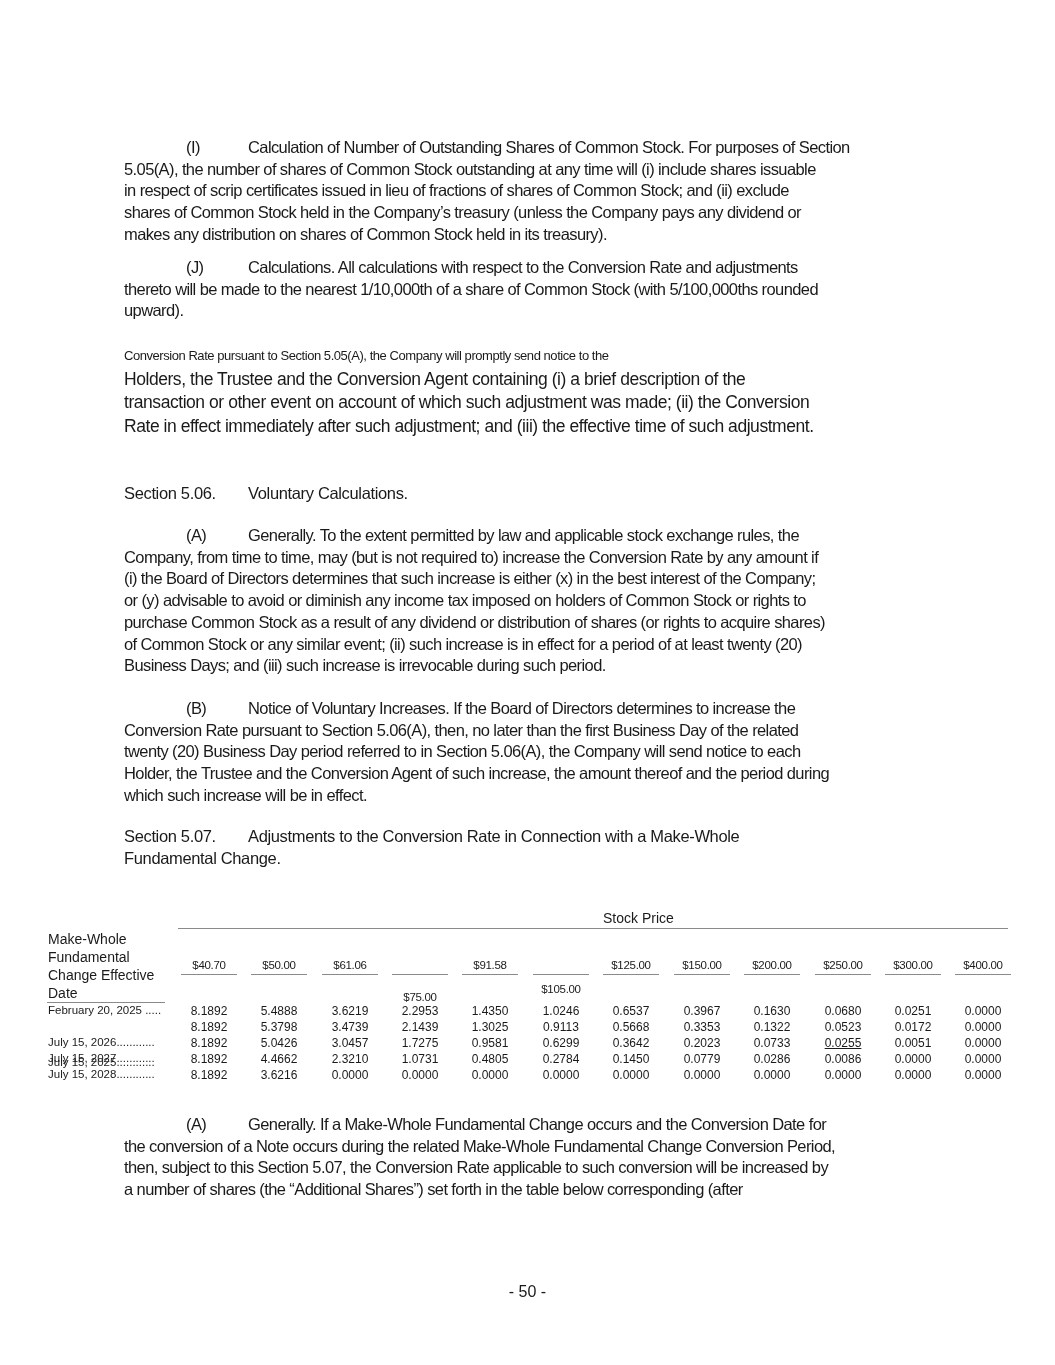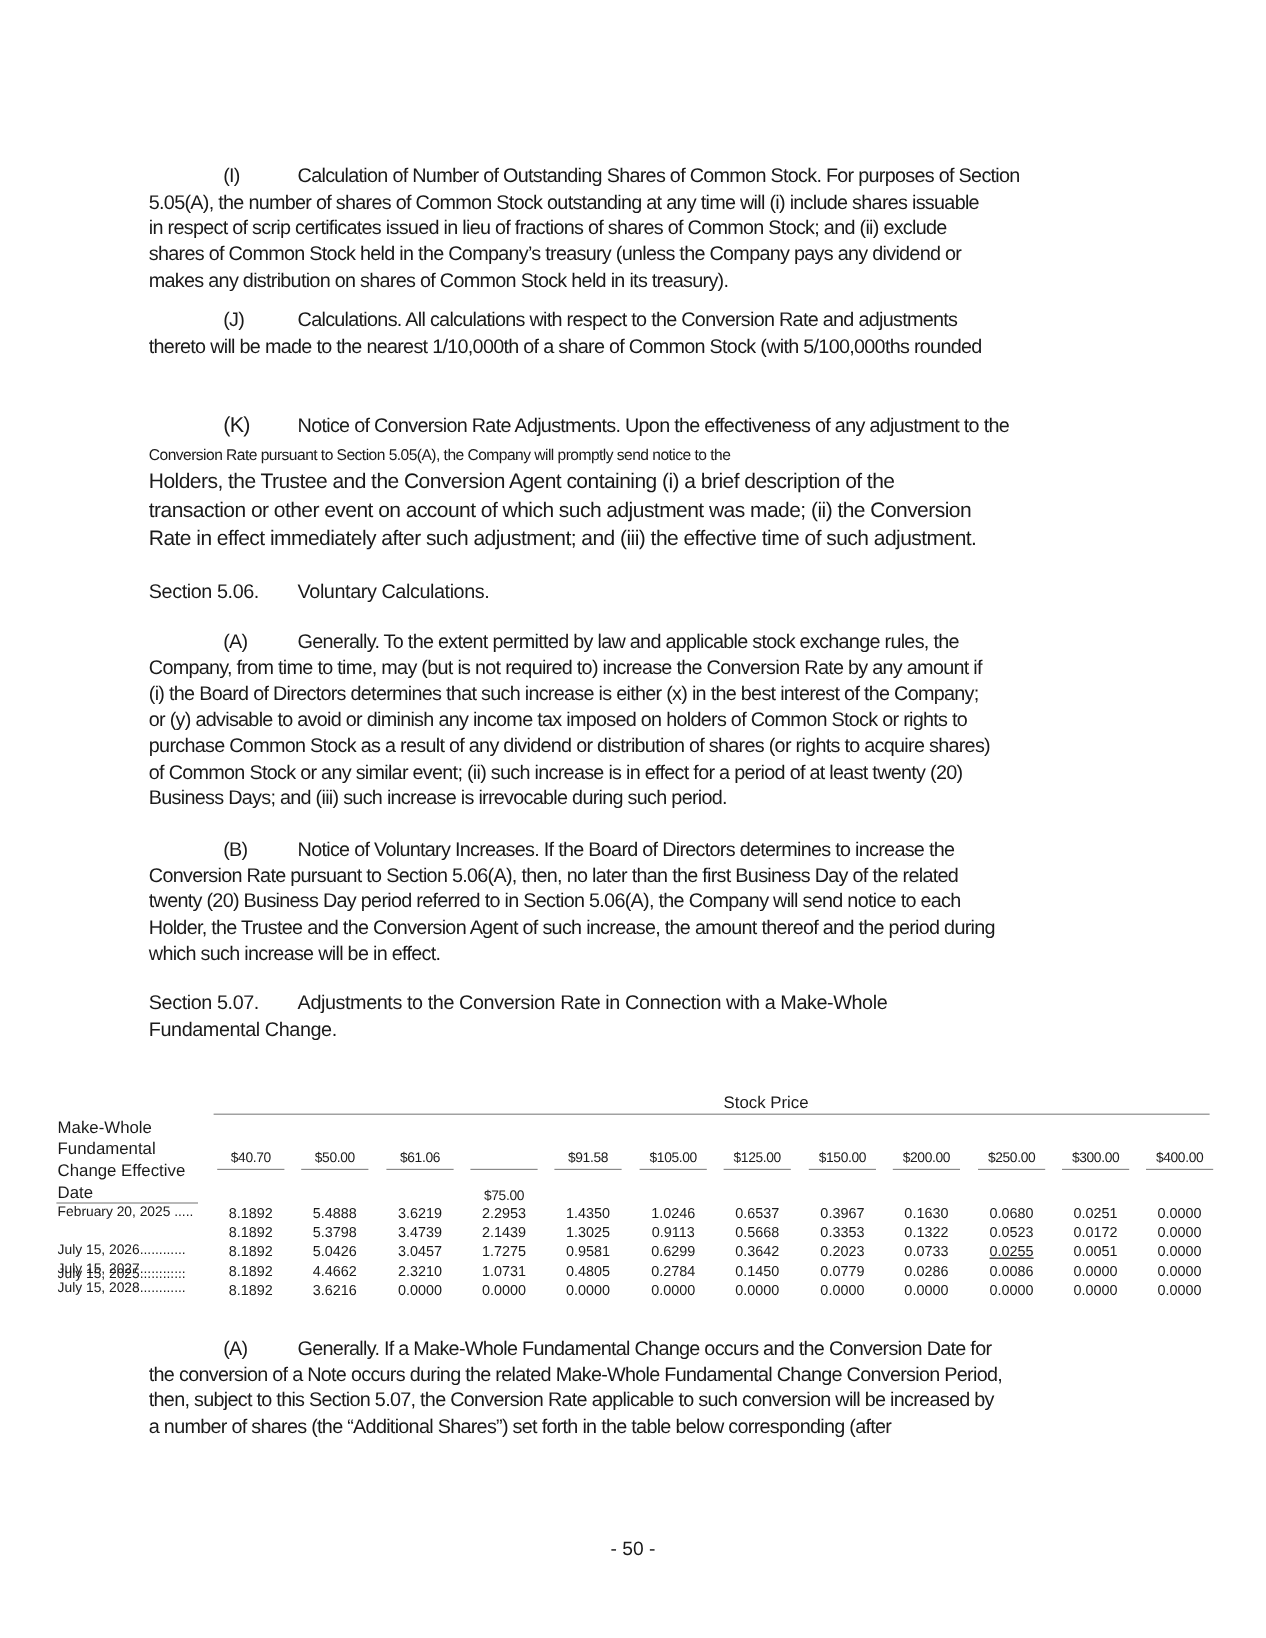--- a/index.html
+++ b/index.html
@@ -41,24 +41,24 @@
     <div class="para narrow"><span class="ind"></span><span class="lbl">(I)</span><span>Calculation of Number of Outstanding Shares of Common Stock. For purposes of Section</span></div>
     <div class="para narrow">5.05(A), the number of shares of Common Stock outstanding at any time will (i) include shares issuable</div>
     <div class="para narrow">in respect of scrip certificates issued in lieu of fractions of shares of Common Stock; and (ii) exclude</div>
     <div class="para narrow">shares of Common Stock held in the Company’s treasury (unless the Company pays any dividend or</div>
     <div class="para narrow">makes any distribution on shares of Common Stock held in its treasury).</div>
   </div>
 
   <div class="body-text" style="top:257px;">
     <div class="para narrow"><span class="ind"></span><span class="lbl">(J)</span><span>Calculations. All calculations with respect to the Conversion Rate and adjustments</span></div>
     <div class="para narrow">thereto will be made to the nearest 1/10,000th of a share of Common Stock (with 5/100,000ths rounded</div>
+    <div class="para narrow">upward).</div>
   </div>
 
   <div class="body-text" style="top:344px;">
-    <div class="para narrow"><span class="ind"></span><span class="lbl" style="font-size:18px;">(K)</span><span>Notice of Conversion Rate Adjustments. Upon the effectiveness of any adjustment to the</span></div>
     <div class="para" style="font-size:13px; letter-spacing:-0.45px; line-height:23.5px;">Conversion Rate pursuant to Section 5.05(A), the Company will promptly send notice to the</div>
     <div class="para" style="font-size:17.5px; letter-spacing:-0.45px; line-height:23.5px;">Holders, the Trustee and the Conversion Agent containing (i) a brief description of the</div>
     <div class="para" style="font-size:17.5px; letter-spacing:-0.45px; line-height:23.5px;">transaction or other event on account of which such adjustment was made; (ii) the Conversion</div>
     <div class="para" style="font-size:17.5px; letter-spacing:-0.45px; line-height:23.5px;">Rate in effect immediately after such adjustment; and (iii) the effective time of such adjustment.</div>
   </div>
 
   <div class="body-text sec-head" style="top:483px;">
     <span class="sec-num">Section 5.06.</span><span>Voluntary Calculations.</span>
   </div>
 
@@ -95,21 +95,21 @@
         <div class="price-head" style="left: 134px;">$40.70</div>
         <div class="price-head-rule" style="left: 134px;"></div>
         <div class="price-head" style="left: 204px;">$50.00</div>
         <div class="price-head-rule" style="left: 204px;"></div>
         <div class="price-head" style="left: 275px;">$61.06</div>
         <div class="price-head-rule" style="left: 275px;"></div>
         <div class="price-head" style="left: 345px; margin-top: 32px;">$75.00</div>
         <div class="price-head-rule" style="left: 345px;"></div>
         <div class="price-head" style="left: 415px;">$91.58</div>
         <div class="price-head-rule" style="left: 415px;"></div>
-        <div class="price-head" style="left: 486px;">$105.00</div>
+        <div class="price-head" style="left: 486px; margin-top: 24px;">$105.00</div>
         <div class="price-head-rule" style="left: 486px;"></div>
         <div class="price-head" style="left: 556px;">$125.00</div>
         <div class="price-head-rule" style="left: 556px;"></div>
         <div class="price-head" style="left: 627px;">$150.00</div>
         <div class="price-head-rule" style="left: 627px;"></div>
         <div class="price-head" style="left: 697px;">$200.00</div>
         <div class="price-head-rule" style="left: 697px;"></div>
         <div class="price-head" style="left: 768px;">$250.00</div>
         <div class="price-head-rule" style="left: 768px;"></div>
         <div class="price-head" style="left: 838px;">$300.00</div>

